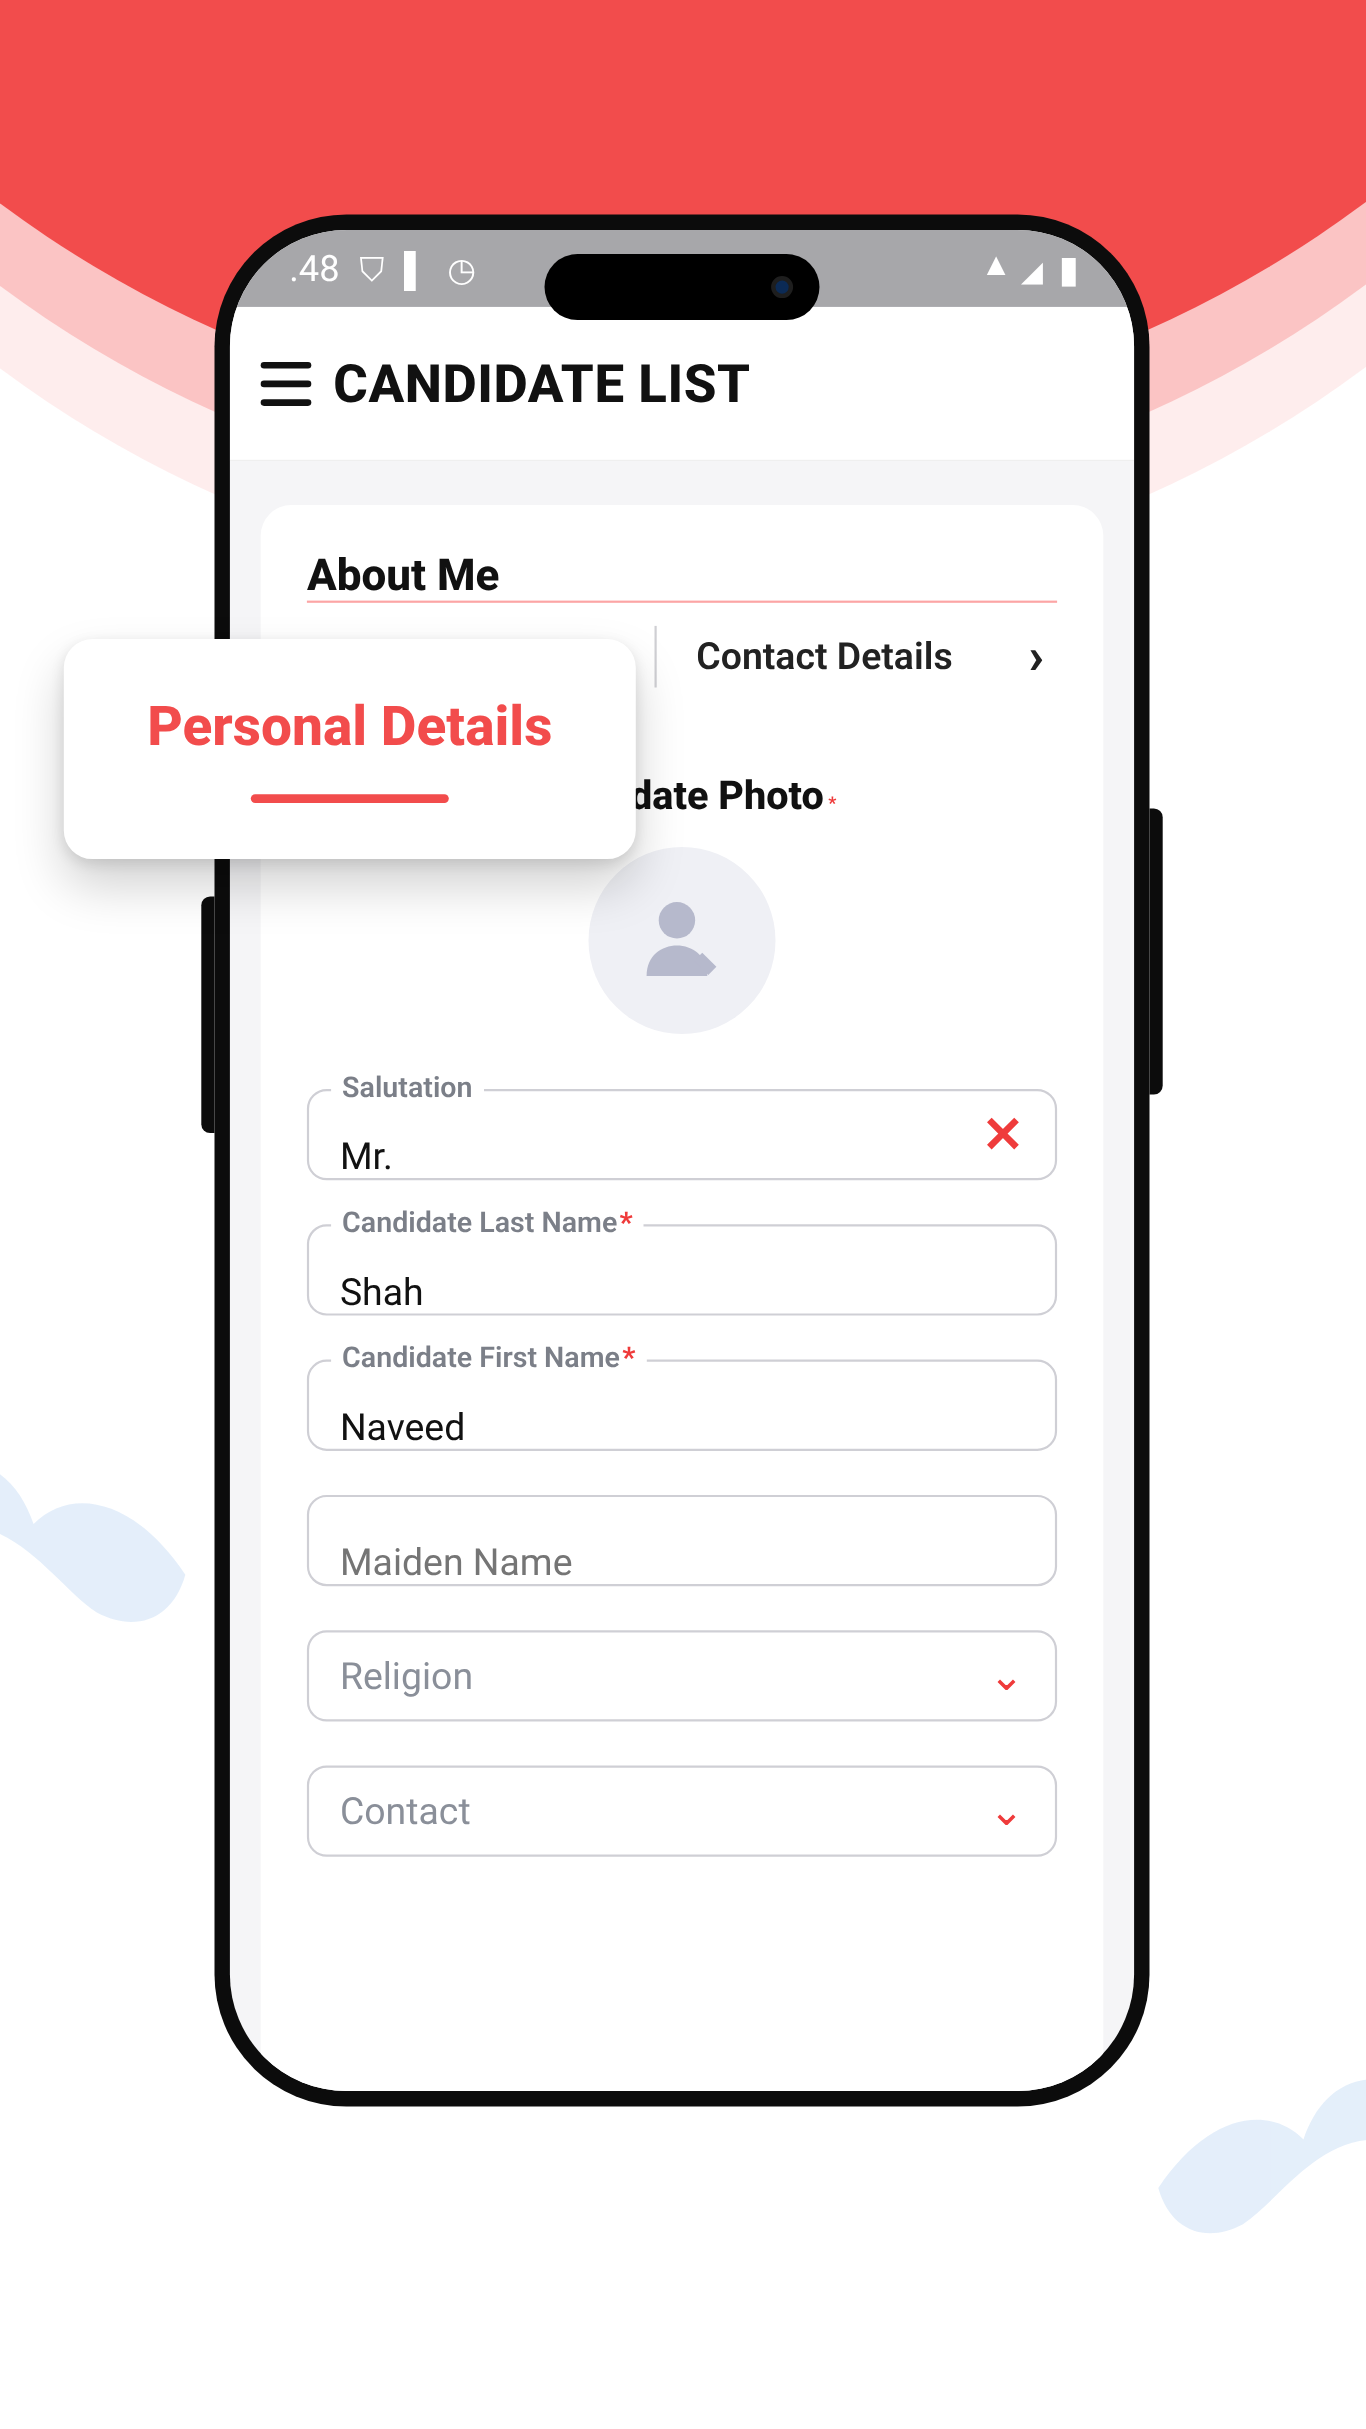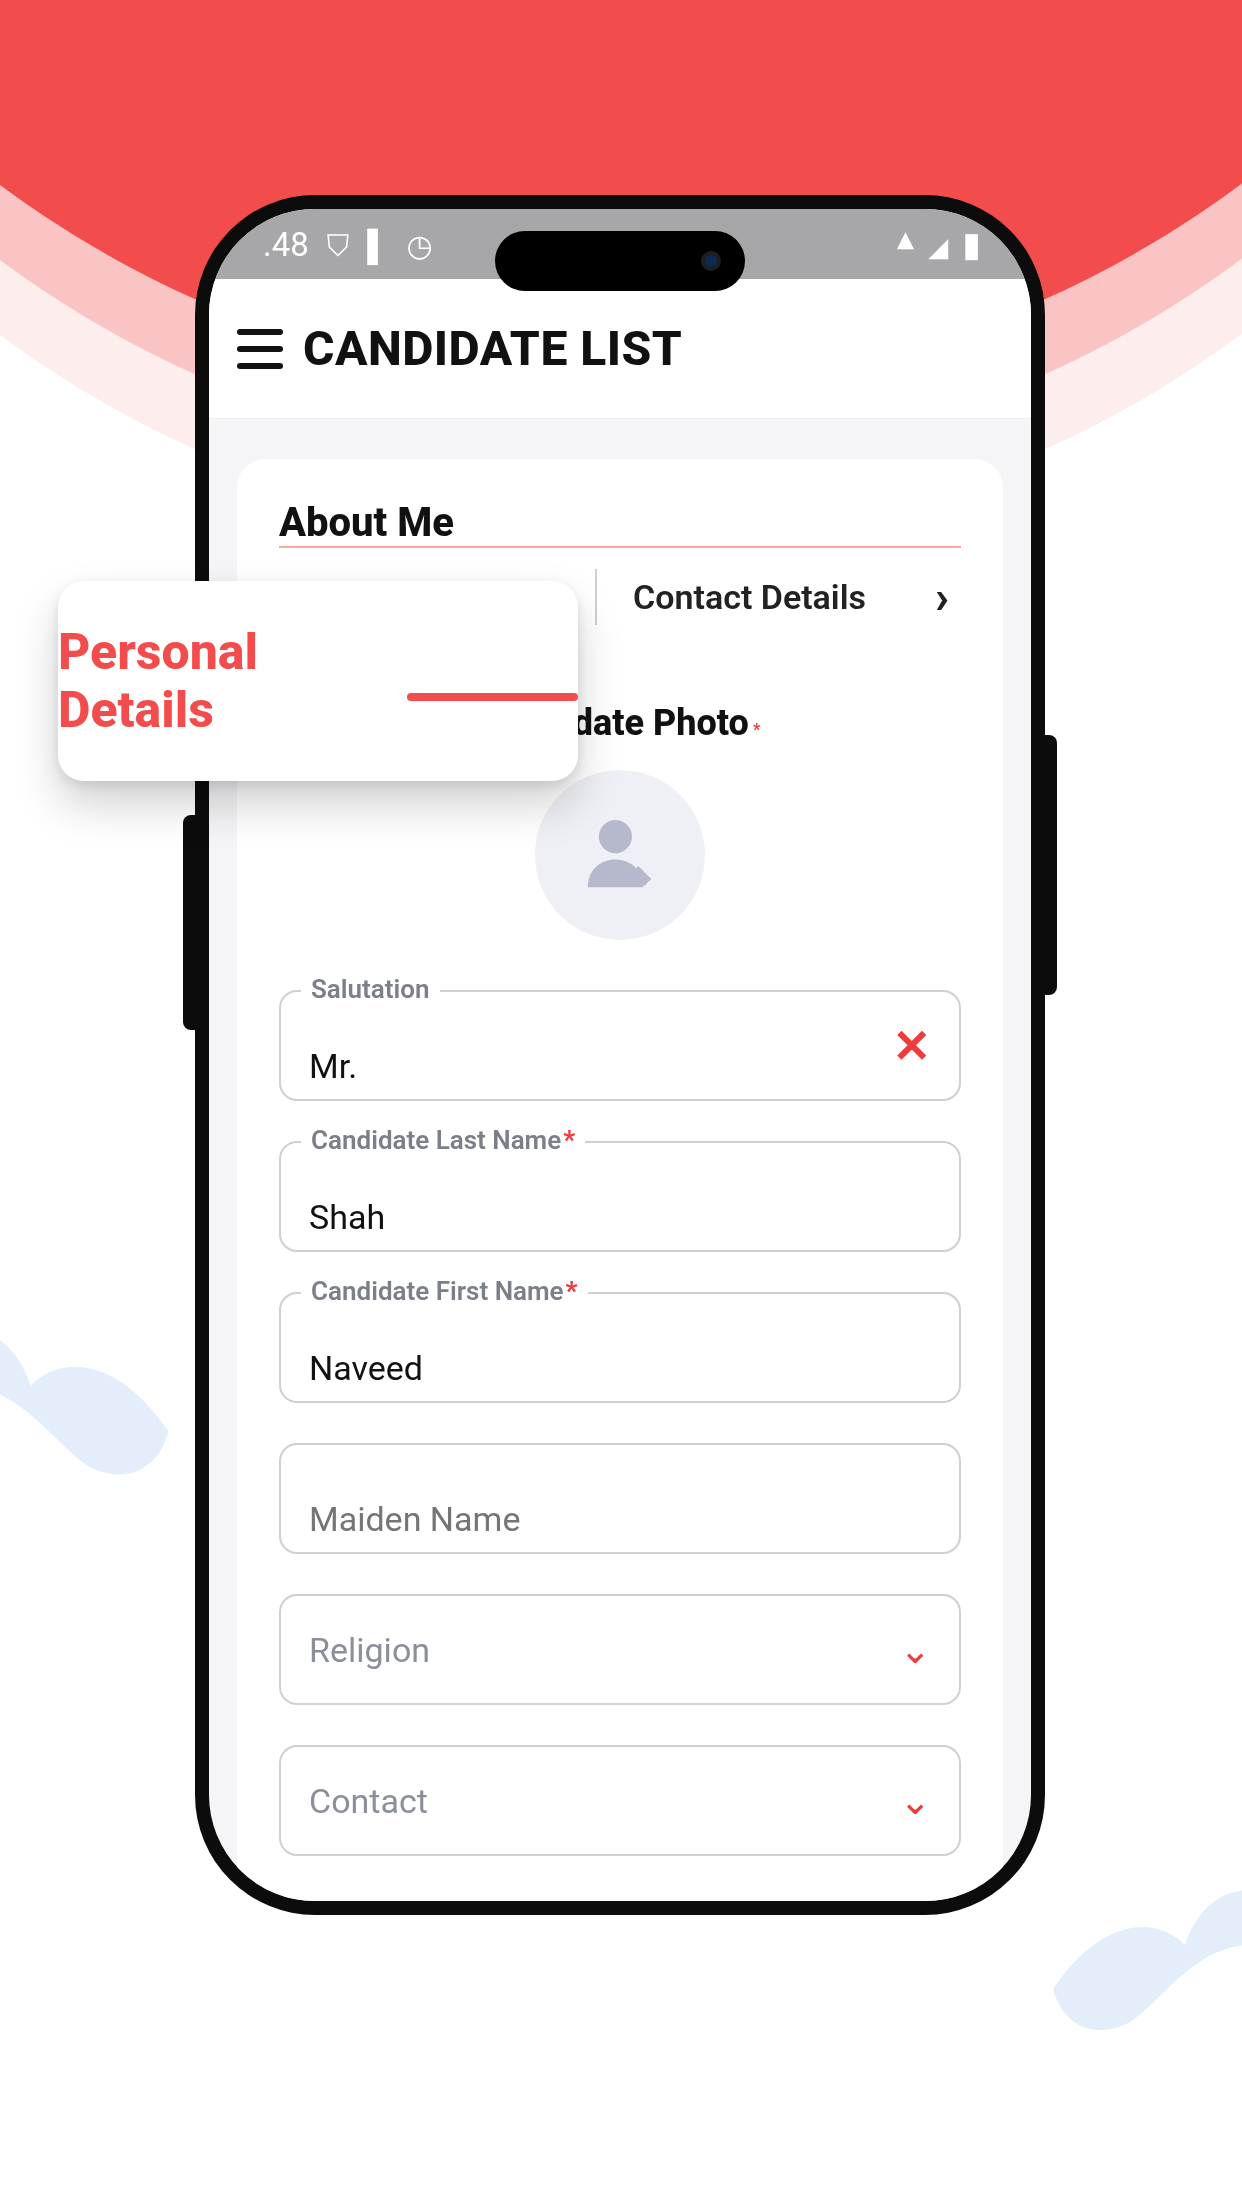--- a/index.html
+++ b/index.html
@@ -92,39 +92,39 @@
   .chev::before{content:"›";font-size:46px;font-weight:800;color:#222}
   .photo-wrap{text-align:center;margin-top:56px}
   .photo-label{font-size:36px;font-weight:800;color:#111}
   .req{color:#ef3b3b;font-weight:800}
   .avatar{
     width:170px;height:170px;background:#eff0f5;border-radius:50%;margin:26px auto 0;
     display:flex;align-items:center;justify-content:center;color:#b6b9cc;
   }
   .form{margin-top:50px}
   .field{
-    position:relative;border:2px solid #cfcfd5;border-radius:18px;height:111px;
+    position:relative;border:2px solid #cfcfd5;border-radius:18px;height:83px;
     display:flex;align-items:center;padding:0 28px;margin-bottom:40px;background:#fff;
   }
   .field .float{
     position:absolute;top:-18px;left:20px;background:#fff;padding:0 10px;
     font-size:26px;color:#7b7f88;font-weight:600;
   }
   .field .float .req{margin-left:2px}
   .field input{
     border:none;outline:none;font-size:34px;color:#111;width:100%;background:transparent;margin-top:40px;
   }
   .field .placeholder{font-size:34px;color:#8a8f99}
   .field .x{color:#ef3b3b;font-size:46px;font-weight:800;margin-left:auto}
   .field .dd{color:#ef3b3b;font-size:38px;margin-left:auto}
   
   .float-card{
     position:absolute;left:58px;top:581px;width:520px;height:200px;
     background:#fff;border-radius:26px;box-shadow:0 24px 45px rgba(0,0,0,.18),0 4px 12px rgba(0,0,0,.10);
-    display:flex;flex-direction:row;align-items:center;justify-content:center;z-index:80;
+    display:flex;flex-direction:column;align-items:center;justify-content:center;z-index:80;
   }
   .float-card .t{font-size:50px;font-weight:800;color:#f24c4c}
   .float-card .u{width:180px;height:8px;background:#f24c4c;border-radius:4px;margin-top:32px}
 </style>
 </head>
 <body>
 
 <div class="bg-red-fade2"></div>
 <div class="bg-red-fade1"></div>
 <div class="bg-red"></div>

